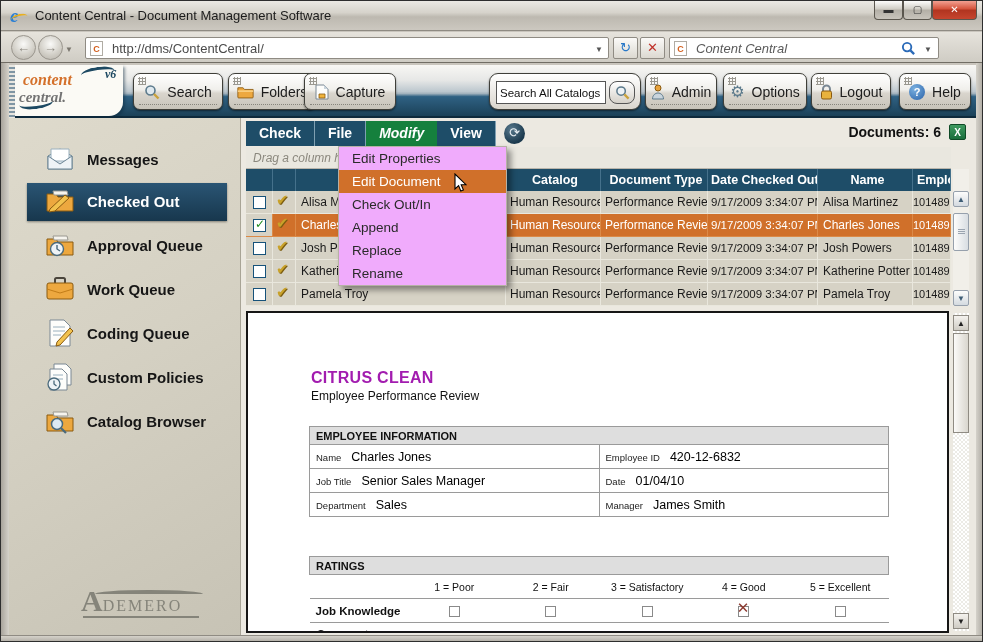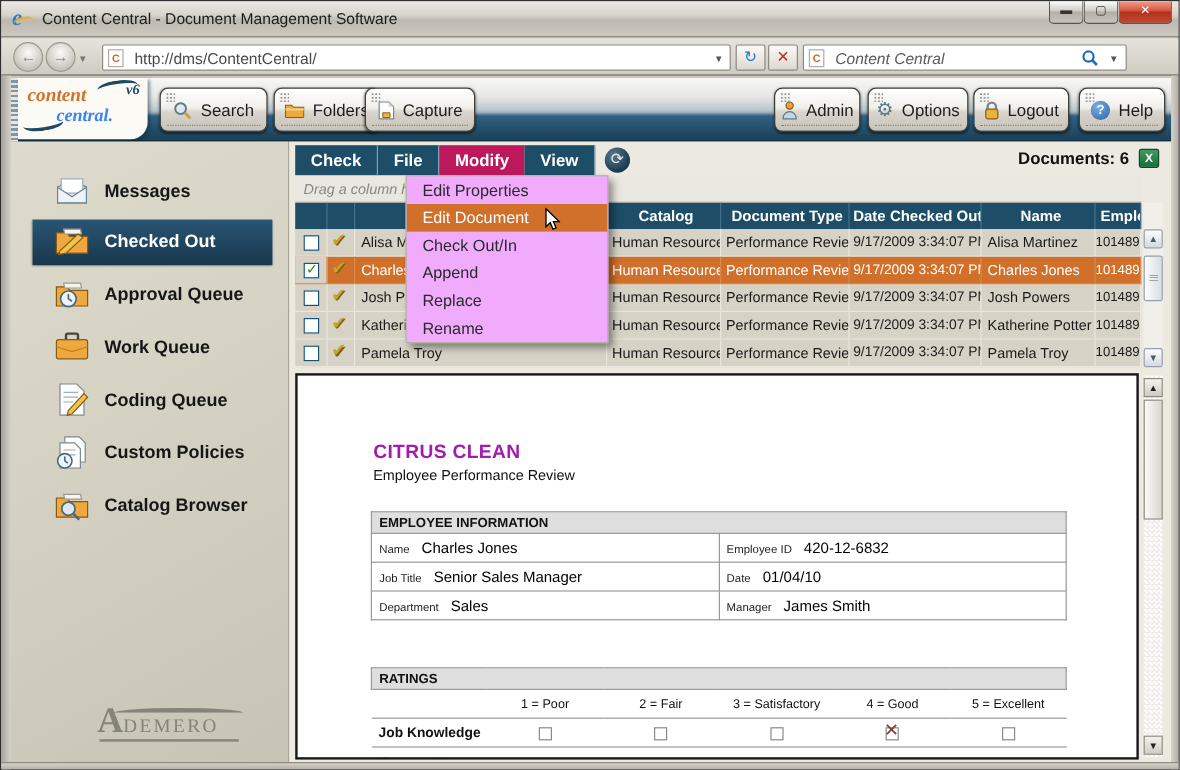--- a/index.html
+++ b/index.html
@@ -48,21 +48,21 @@
   .searchdrop{position:absolute;right:6px;top:7px;font-size:8px;color:#555;}
   
   .toolbar{position:absolute;left:8px;top:64px;width:967px;height:53px;
     background:linear-gradient(180deg,#f8f7f4 0%,#e6e7e6 30%,#bcc7ce 52%,#a2b2bd 56%,#2f6183 62%,#1b4158 100%);
     border-bottom:2px solid #0e2a3c;}
   .tb-dots{position:absolute;left:0;top:0;width:6px;height:53px;
     background:repeating-linear-gradient(180deg,#e8e6e0 0 2px,#8096a4 2px 4px);}
   .logobox{position:absolute;left:6px;top:0;width:108px;height:51px;background:#fbfaf5;
     border-radius:0 0 14px 0;box-shadow:2px 2px 3px rgba(10,40,60,.45);}
   .logo-content{position:absolute;left:8px;top:6px;font:italic bold 16px "Liberation Serif",serif;color:#d4702a;}
-  .logo-central{position:absolute;left:32px;top:24px;font:italic bold 15px "Liberation Serif",serif;color:#3b82f6;}
+  .logo-central{position:absolute;left:4px;top:24px;font:italic bold 15px "Liberation Serif",serif;color:#737373;}
   .logo-v6{position:absolute;left:90px;top:2px;font:italic bold 12px "Liberation Serif",serif;color:#1d4962;}
   .logo-arc1{position:absolute;left:66px;top:2px;width:34px;height:12px;border-top:3px solid #1d4962;border-radius:50%;transform:rotate(-8deg);}
   .logo-arc2{position:absolute;left:4px;top:32px;width:34px;height:12px;border-bottom:3px solid #1d4962;border-radius:50%;transform:rotate(-8deg);}
   .tbtn{position:absolute;top:8px;height:37px;border:1px solid #3f3f39;border-radius:7px;
     background:linear-gradient(180deg,#ffffff 0%,#f0efeb 45%,#d9d5cd 55%,#c7c3b9 100%);
     box-shadow:0 1px 2px rgba(0,0,0,.5), inset 0 1px 0 #fff;
     display:flex;align-items:center;justify-content:center;gap:7px;font-size:14px;color:#1d1d1d;}
   .tbtn:after{content:"";position:absolute;left:5px;right:5px;bottom:4px;border-bottom:1px dotted #87857d;}
   .tbtn:before{content:"";position:absolute;left:4px;top:3px;width:8px;height:8px;
     background:radial-gradient(circle,#9a9890 1px,transparent 1.2px);background-size:3px 3px;}
@@ -84,21 +84,21 @@
   .brand{position:absolute;left:72px;top:466px;width:130px;color:#85847a;}
   .brand .a{font:bold 30px "Liberation Serif",serif;}
   .brand .rest{font:16px "Liberation Serif",serif;letter-spacing:2px;}
   .brand .swoosh{position:absolute;left:14px;top:6px;width:108px;height:8px;border-top:4px solid #85847a;border-radius:50%;}
   .brand .under{position:absolute;left:2px;top:32px;width:116px;border-bottom:2px solid #85847a;}
   
   .content{position:absolute;left:240px;top:117px;width:735px;height:517px;background:#ece9e1;}
   .menubar{position:absolute;left:5px;top:3px;height:25px;display:flex;}
   .mtab{height:25px;line-height:25px;padding:0 13px;background:#1e4d68;color:#fff;
     font-weight:bold;font-size:14px;border-right:1px solid #7fa0b2;}
-  .mtab.active{background:#be185d;border-right:none;}
+  .mtab.active{background:#15803d;border-right:none;font-style:italic;}
   .m-circle{width:21px;height:21px;margin:2px 0 0 8px;border-radius:50%;
     background:radial-gradient(circle at 35% 30%,#57788c,#1c3a4e 70%);color:#e8eef2;
     text-align:center;line-height:20px;font-size:13px;}
   .doccount{position:absolute;left:580px;top:6px;width:120px;text-align:right;font-weight:bold;font-size:14px;color:#111;}
   .xlicon{position:absolute;left:708px;top:6px;width:17px;height:16px;background:linear-gradient(180deg,#3f9a60,#1a6e3c);
     border:1px solid #0f4a26;border-radius:2px;color:#fff;font:bold 10px "Liberation Sans",sans-serif;
     text-align:center;line-height:15px;}
   .dragbar{position:absolute;left:5px;top:29px;width:705px;height:22px;background:#e9e7df;
     border-bottom:1px solid #b9b5ab;}
   .dragbar span{position:absolute;left:7px;top:4px;font:italic 12px "Liberation Sans",sans-serif;color:#8b887e;}
@@ -230,20 +230,29 @@
     </div>
     <div class="tbtn" style="left:295px;width:92px;">
       <svg width="14" height="16" viewBox="0 0 14 16">
           <path d="M1 1h8l4 4v10H1z" fill="#fdfdfb" stroke="#7a8894"></path>
           <path d="M9 1l4 4H9z" fill="#c9d4dc"></path>
           <path d="M4 10h6v4H4z" fill="#f0b43c" stroke="#8a5a10" stroke-width=".8"></path>
         </svg>
       <span>Capture</span>
     </div>
 
+    <div class="cat-wrap">
+      <input class="cat-input" readonly="" value="Search All Catalogs" style="">
+      <div class="cat-magbtn">
+        <svg width="15" height="15" viewBox="0 0 16 16">
+            <circle cx="6.5" cy="6.5" r="4.5" fill="#eef3f6" stroke="#5c7a8c" stroke-width="1.6"></circle>
+            <line x1="10" y1="10" x2="14.5" y2="14.5" stroke="#caa23c" stroke-width="2.4"></line>
+          </svg>
+      </div>
+    </div>
 
     <div class="tbtn" style="left:636px;width:72px;">
       <svg width="14" height="16" viewBox="0 0 14 16">
           <circle cx="7" cy="4" r="3" fill="#e8a33d" stroke="#8a5a10"></circle>
           <path d="M1.5 15c0-4 3-6 5.5-6s5.5 2 5.5 6z" fill="#c9d4dc" stroke="#5c7a8c"></path>
         </svg>
       <span>Admin</span>
     </div>
     <div class="tbtn" style="left:714px;width:84px;">
       <span style="font-size:16px;color:#5c7a8c;">⚙</span>

